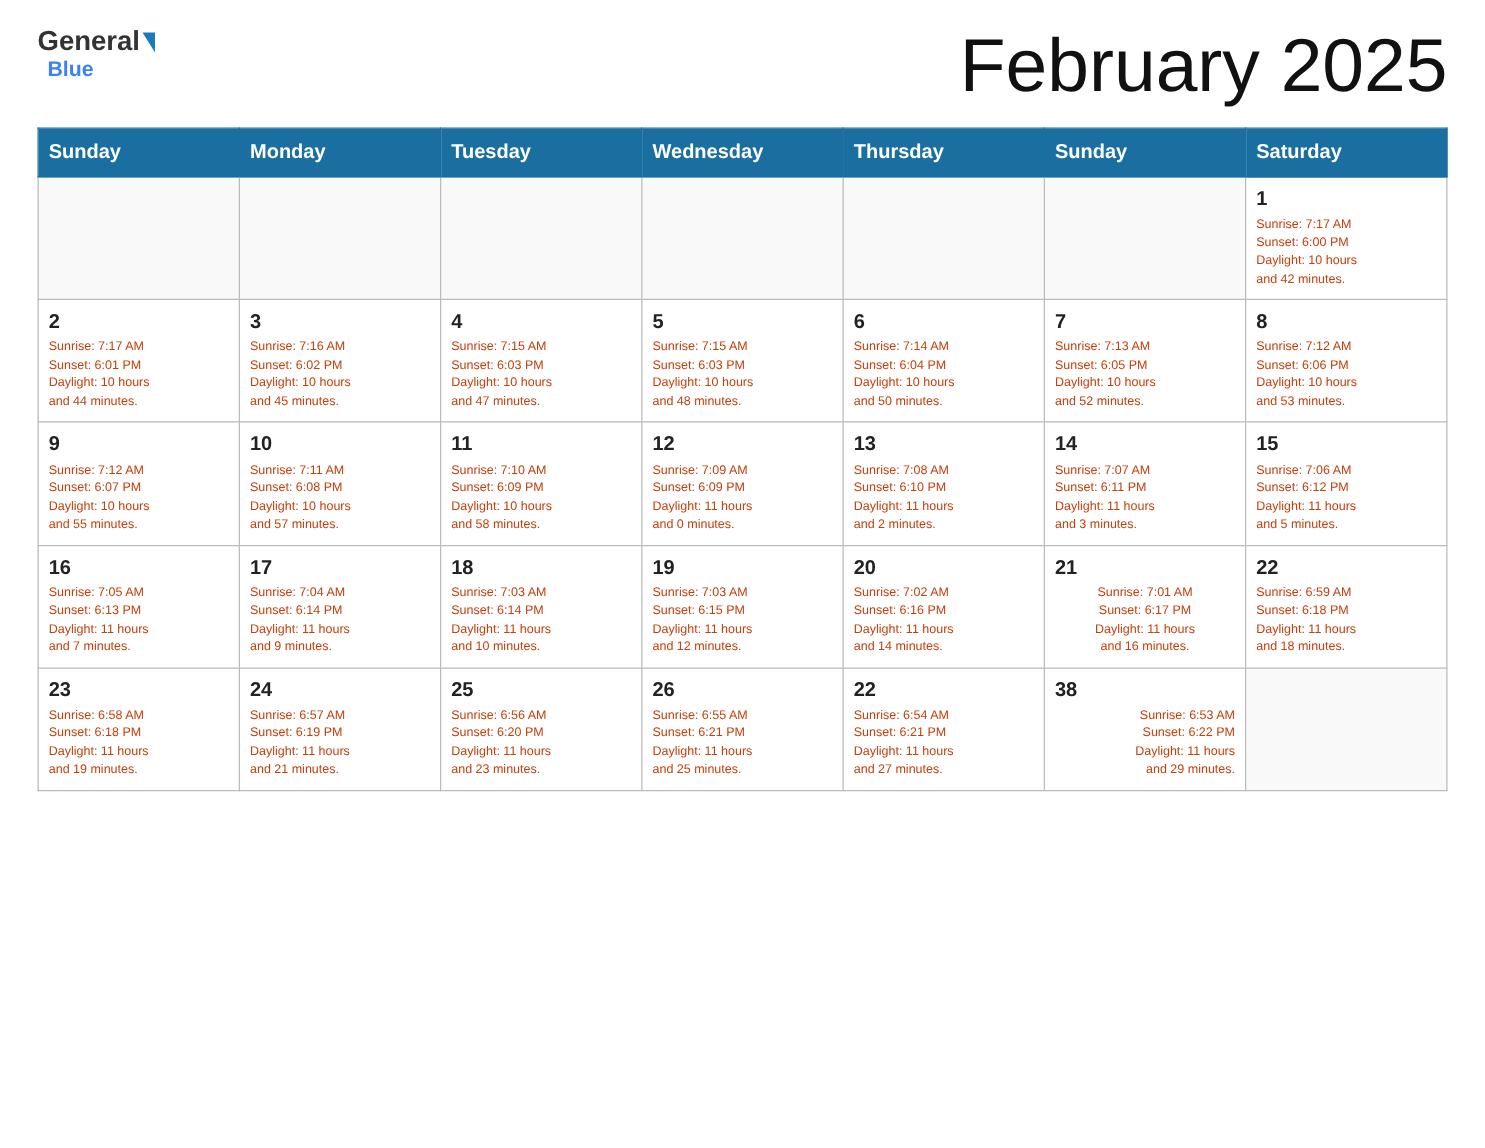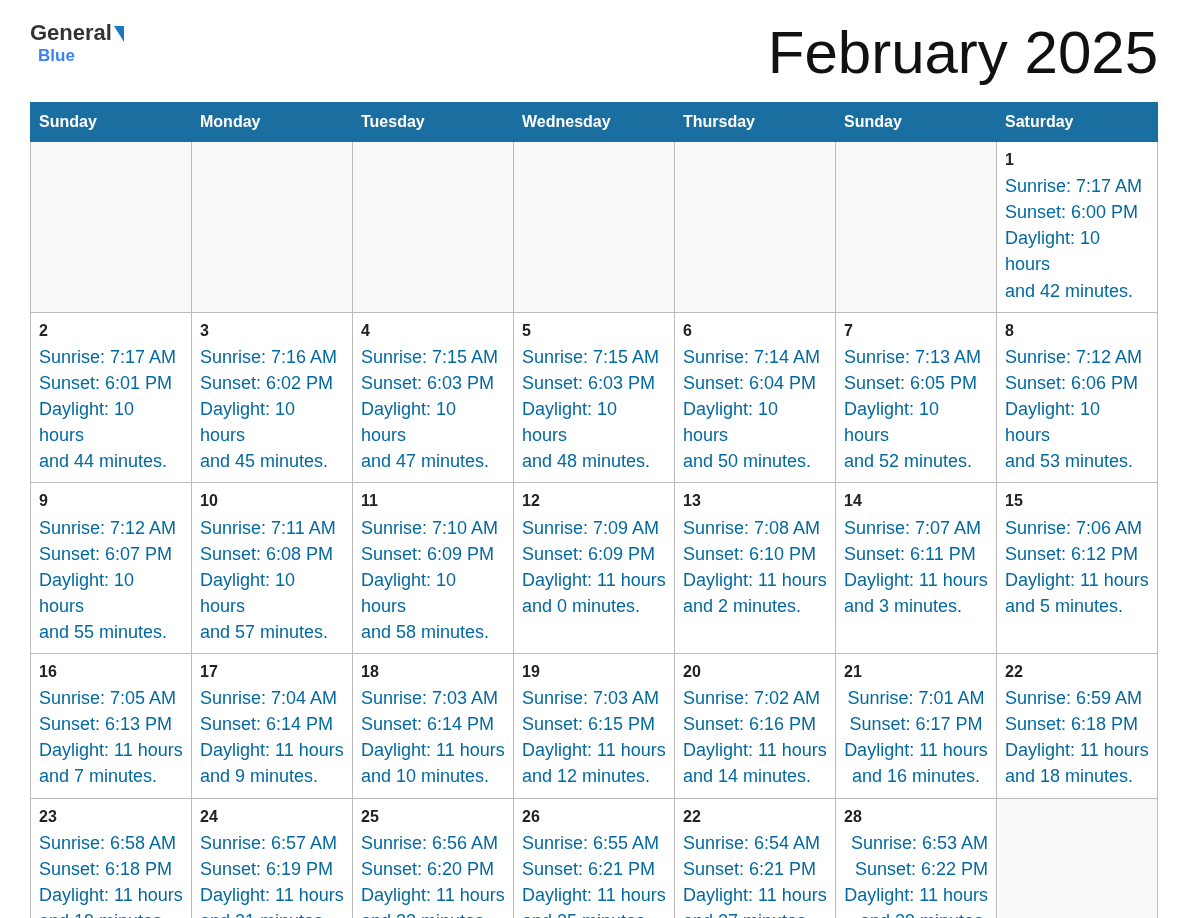--- a/index.html
+++ b/index.html
@@ -81,22 +81,22 @@
       font-size: 13px;
       line-height: 1.45;
     }
     .day-number {
       font-size: 16px;
       font-weight: bold;
       display: block;
       margin-bottom: 2px;
     }
     .day-info {
-      font-size: 18px;
-      color: #0369a1;
+      font-size: 10px;
+      color: #c2410c;
       line-height: 1.45;
     }
     .empty-cell {
       background: #f9f9f9;
     }
     tr.week-row td {
       height: 95px;
     }
   </style>
 </head>
@@ -328,21 +328,21 @@
 and 25 minutes.</div>
         </td>
         <td>
           <span class="day-number">22</span>
           <div class="day-info" style="white-space: pre-line;">Sunrise: 6:54 AM
 Sunset: 6:21 PM
 Daylight: 11 hours
 and 27 minutes.</div>
         </td>
         <td>
-          <span class="day-number">28</span>
+          <span class="day-number">38</span>
           <div class="day-info" style="white-space: pre-line; text-align: right;">Sunrise: 6:53 AM
 Sunset: 6:22 PM
 Daylight: 11 hours
 and 29 minutes.</div>
         </td>
         <td class="empty-cell"></td>
       </tr>
     </tbody>
 </table>
 

